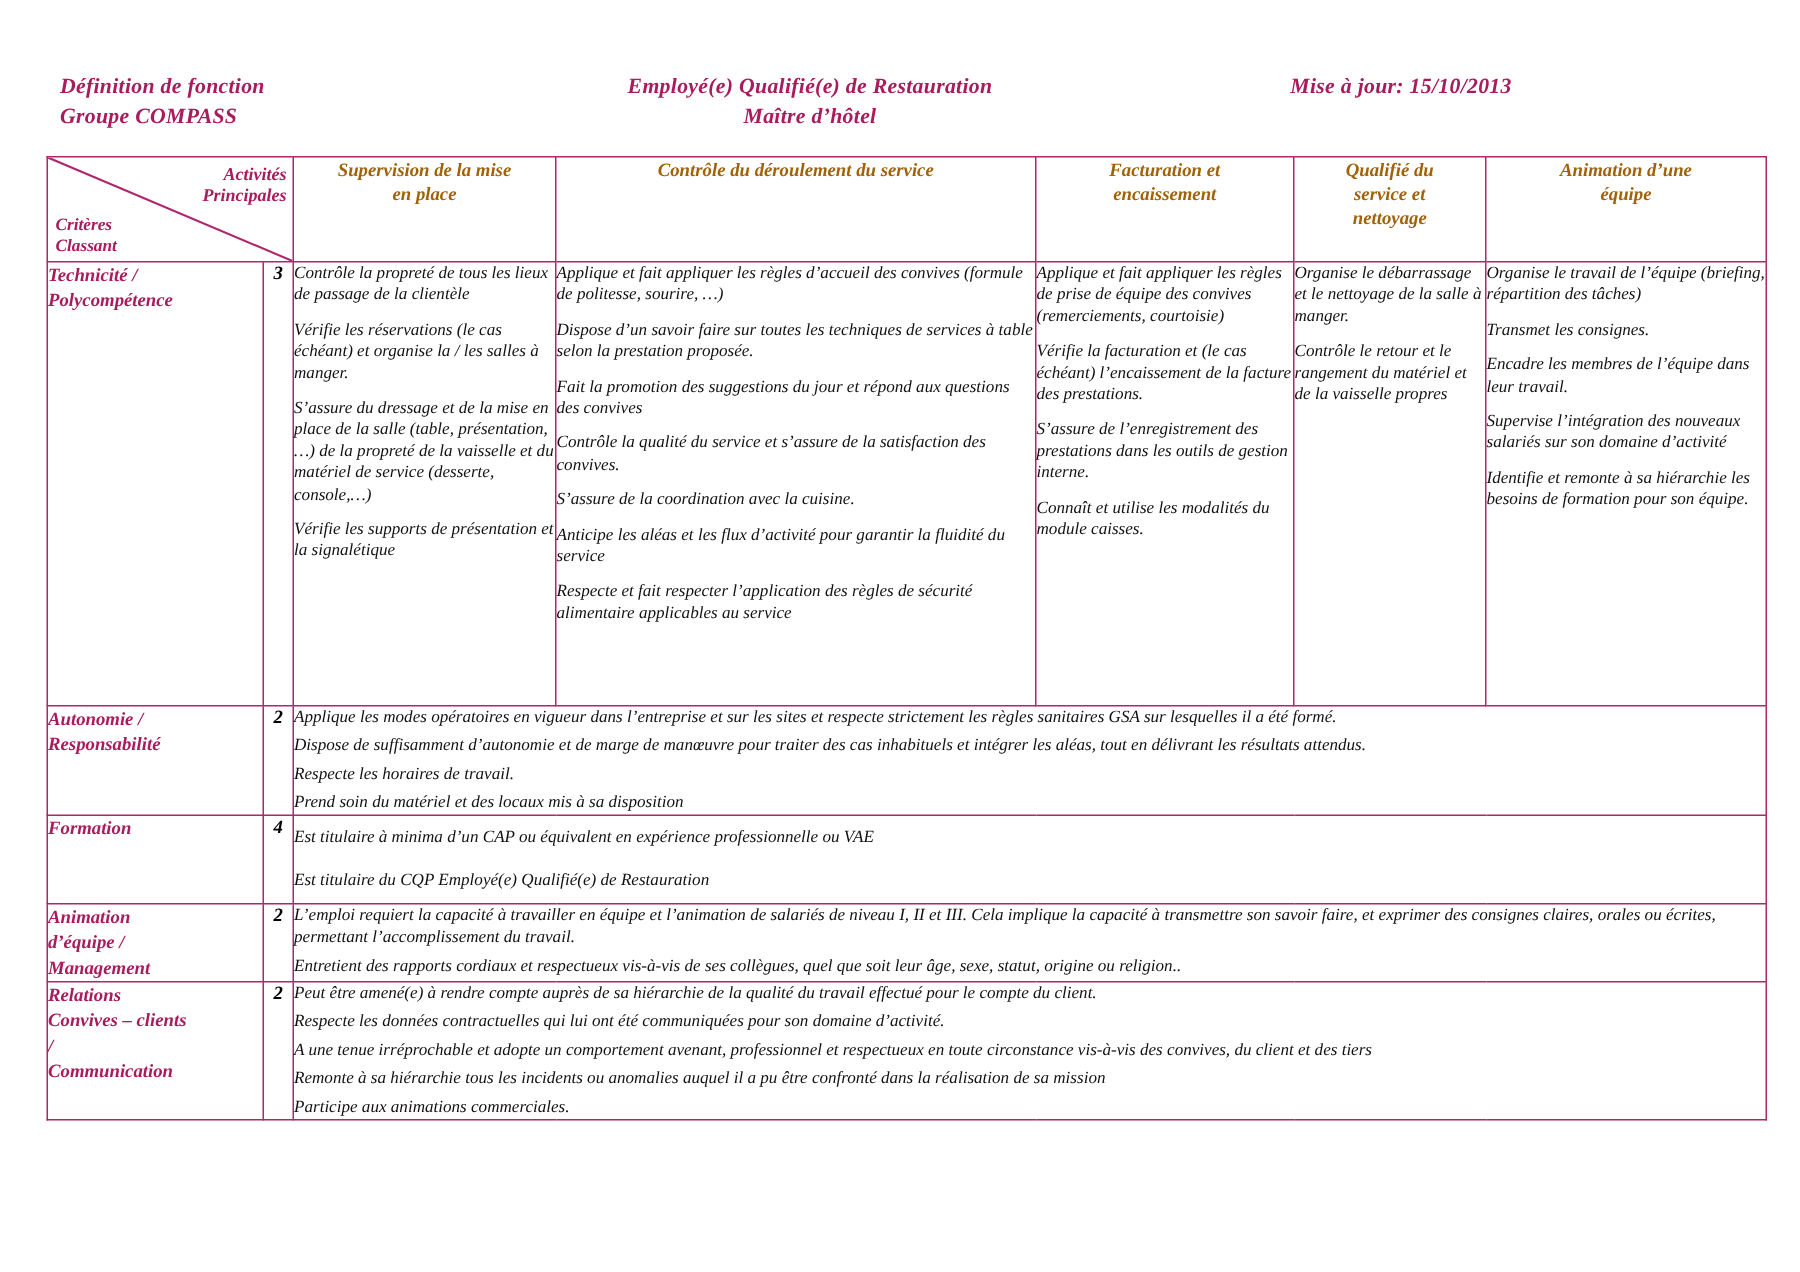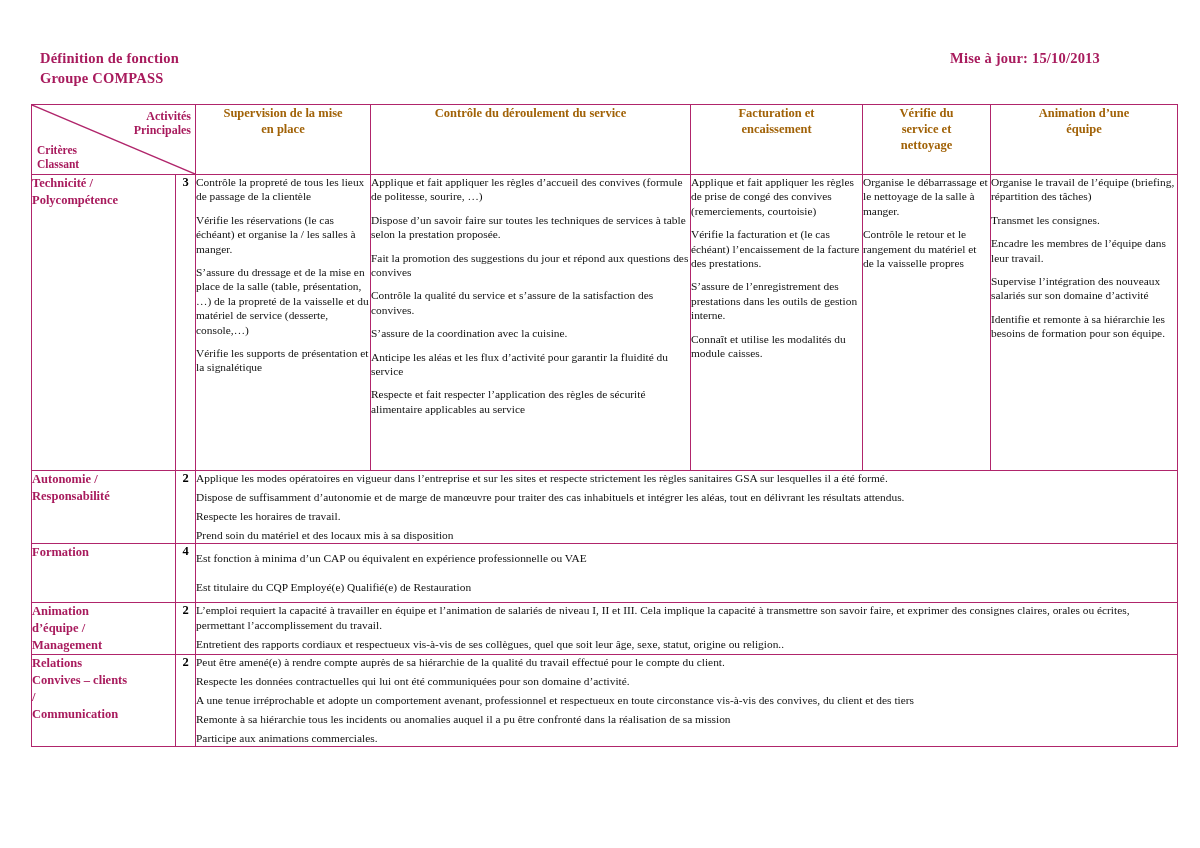--- a/index.html
+++ b/index.html
@@ -13,41 +13,42 @@
     font-family: "Liberation Serif", "DejaVu Serif", serif;
     color: #000000;
     overflow: hidden;
   }
   .page {
     position: relative;
     width: 1200px;
     height: 848px;
     box-sizing: border-box;
     padding: 0;
+    font-style: italic;
   }
 
   
   .doc-header {
     position: absolute;
     top: 48px;
     left: 0;
     width: 1200px;
     height: 44px;
   }
   .hdr-col {
     position: absolute;
     color: #a81b5d;
     font-weight: bold;
     font-size: 14.5px;
     line-height: 20px;
     letter-spacing: 0.2px;
   }
   .hdr-left  { left: 40px;  text-align: left; }
   .hdr-mid   { left: 330px; width: 420px; text-align: center; }
-  .hdr-right { left: 830px; width: 270px; text-align: right; }
+  .hdr-right { left: 799px; width: 270px; text-align: center; }
 
   
   .grid {
     position: absolute;
     top: 104px;
     left: 31px;
     width: 1146px;
     border-collapse: collapse;
     table-layout: fixed;
   }
@@ -159,20 +160,24 @@
 </style>
 </head>
 <body>
 
 <div class="page">
 
   <div class="doc-header">
     <div class="hdr-col hdr-left">
       <div>Définition de fonction</div>
       <div>Groupe COMPASS</div>
+    </div>
+    <div class="hdr-col hdr-mid">
+      <div>Employé(e) Qualifié(e) de Restauration</div>
+      <div>Maître d’hôtel</div>
     </div>
     <div class="hdr-col hdr-right">
       <div>Mise à jour: 15/10/2013</div>
     </div>
   </div>
 
   <table class="grid">
     <colgroup>
       <col class="c-crit">
         <col class="c-rank">
@@ -203,21 +208,21 @@
         <div>en place</div>
       </td>
       <td class="colhead">
         <div>Contrôle du déroulement du service</div>
       </td>
       <td class="colhead">
         <div>Facturation et</div>
         <div>encaissement</div>
       </td>
       <td class="colhead">
-        <div>Vérifie du</div>
+        <div>Qualifié du</div>
         <div>service et</div>
         <div>nettoyage</div>
       </td>
       <td class="colhead">
         <div>Animation d’une</div>
         <div>équipe</div>
       </td>
     </tr>
 
     <tr class="row-tall">
@@ -235,21 +240,21 @@
       <td class="act-cell">
         <p>Applique et fait appliquer les règles d’accueil des convives (formule de politesse, sourire, …)</p>
         <p>Dispose d’un savoir faire sur toutes les techniques de services à table selon la prestation proposée.</p>
         <p>Fait la promotion des suggestions du jour et répond aux questions des convives</p>
         <p>Contrôle la qualité du service et s’assure de la satisfaction des convives.</p>
         <p>S’assure de la coordination avec la cuisine.</p>
         <p>Anticipe les aléas et les flux d’activité pour garantir la fluidité du service</p>
         <p>Respecte et fait respecter l’application des règles de sécurité alimentaire applicables au service</p>
       </td>
       <td class="act-cell">
-        <p>Applique et fait appliquer les règles de prise de congé des convives (remerciements, courtoisie)</p>
+        <p>Applique et fait appliquer les règles de prise de équipe des convives (remerciements, courtoisie)</p>
         <p>Vérifie la facturation et (le cas échéant) l’encaissement de la facture des prestations.</p>
         <p>S’assure de l’enregistrement des prestations dans les outils de gestion interne.</p>
         <p>Connaît et utilise les modalités du module caisses.</p>
       </td>
       <td class="act-cell">
         <p>Organise le débarrassage et le nettoyage de la salle à manger.</p>
         <p>Contrôle le retour et le rangement du matériel et de la vaisselle propres</p>
       </td>
       <td class="act-cell">
         <p>Organise le travail de l’équipe (briefing, répartition des tâches)</p>
@@ -273,21 +278,21 @@
         <p>Prend soin du matériel et des locaux mis à sa disposition</p>
       </td>
     </tr>
 
     <tr>
       <td class="crit-cell">
         <div>Formation</div>
       </td>
       <td class="rank-cell">4</td>
       <td class="wide-cell" colspan="5" style="padding-top:7px;padding-bottom:7px;">
-        <p style="margin-bottom:14px;">Est fonction à minima d’un CAP ou équivalent en expérience professionnelle ou VAE</p>
+        <p style="margin-bottom:14px;">Est titulaire à minima d’un CAP ou équivalent en expérience professionnelle ou VAE</p>
         <p>Est titulaire du CQP Employé(e) Qualifié(e) de Restauration</p>
       </td>
     </tr>
 
     <tr>
       <td class="crit-cell">
         <div>Animation</div>
         <div>d’équipe /</div>
         <div>Management</div>
       </td>

